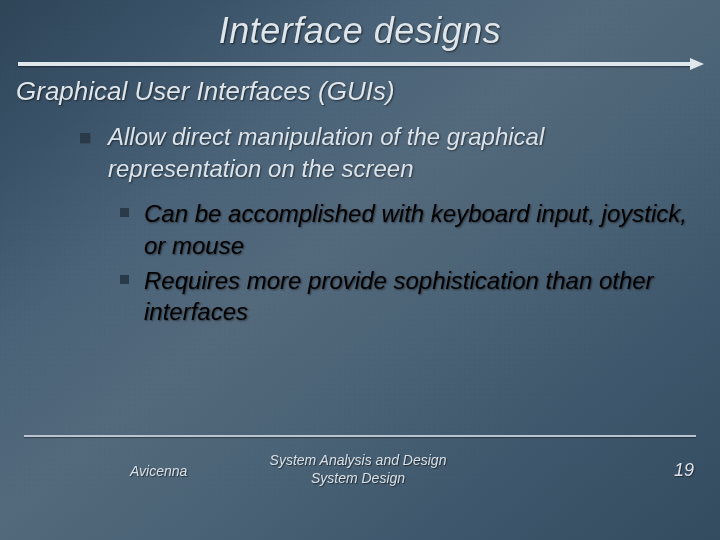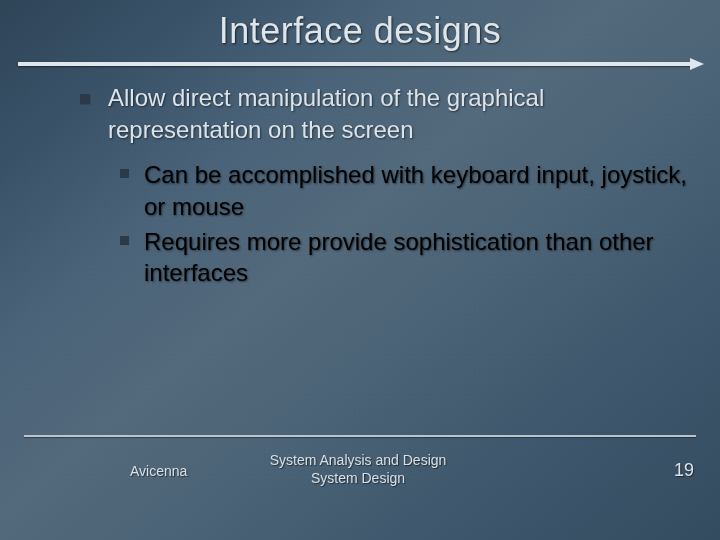--- a/index.html
+++ b/index.html
@@ -12,21 +12,21 @@
   }
   .noise {
     position:absolute; inset:0; pointer-events:none;
     background-image: radial-gradient(rgba(255,255,255,0.02) 1px, transparent 1px),
                       radial-gradient(rgba(0,0,0,0.03) 1px, transparent 1px);
     background-size: 3px 3px, 5px 5px;
     background-position: 0 0, 2px 2px;
     mix-blend-mode: overlay;
     opacity:.6;
   }
-  .slide { position: relative; width: 720px; height: 495px; }
+  .slide { position: relative; width: 720px; height: 495px; font-style: italic; }
   .title {
     display:block; width:100%; text-align:center;
     padding-top:10px;
     font-size:36px;
     color:#dee5eb;
     text-shadow: 1px 1px 2px rgba(0,0,0,0.6);
     letter-spacing:0.5px;
   }
   .title-rule {
     position:relative; margin:8px 18px 0 18px; height:8px;
@@ -73,20 +73,21 @@
 <div class="slide">
   <div class="noise"></div>
 
   <div class="title">Interface designs</div>
 
   <div class="title-rule">
     <div class="bar"></div>
     <div class="arrowhead"></div>
   </div>
 
+  <div class="subtitle">Graphical User Interfaces (GUIs)</div>
 
   <ul class="lvl1">
     <li><span>Allow direct manipulation of the graphical representation on the screen</span></li>
   </ul>
 
   <ul class="lvl2">
     <li><span>Can be accomplished with keyboard input, joystick, or mouse</span></li>
     <li><span>Requires more provide sophistication than other interfaces</span></li>
   </ul>
 

